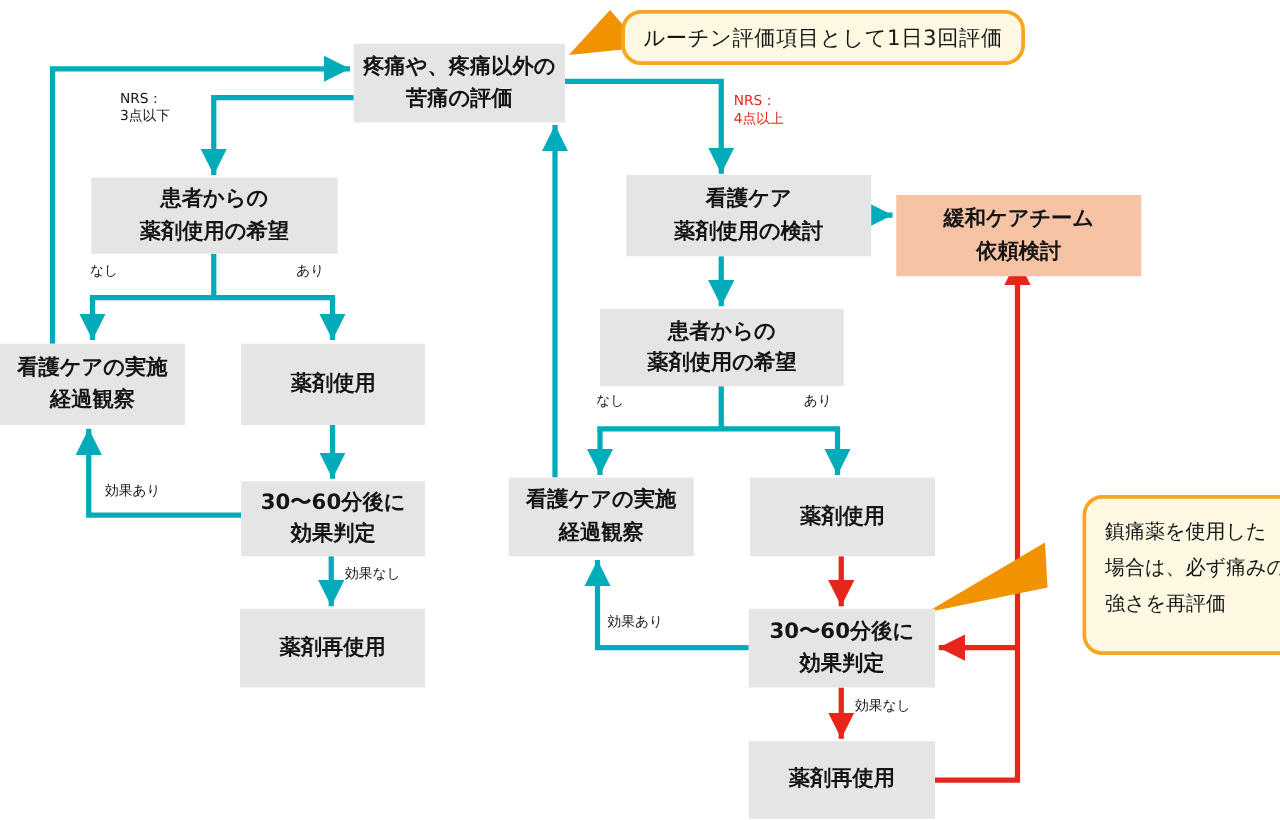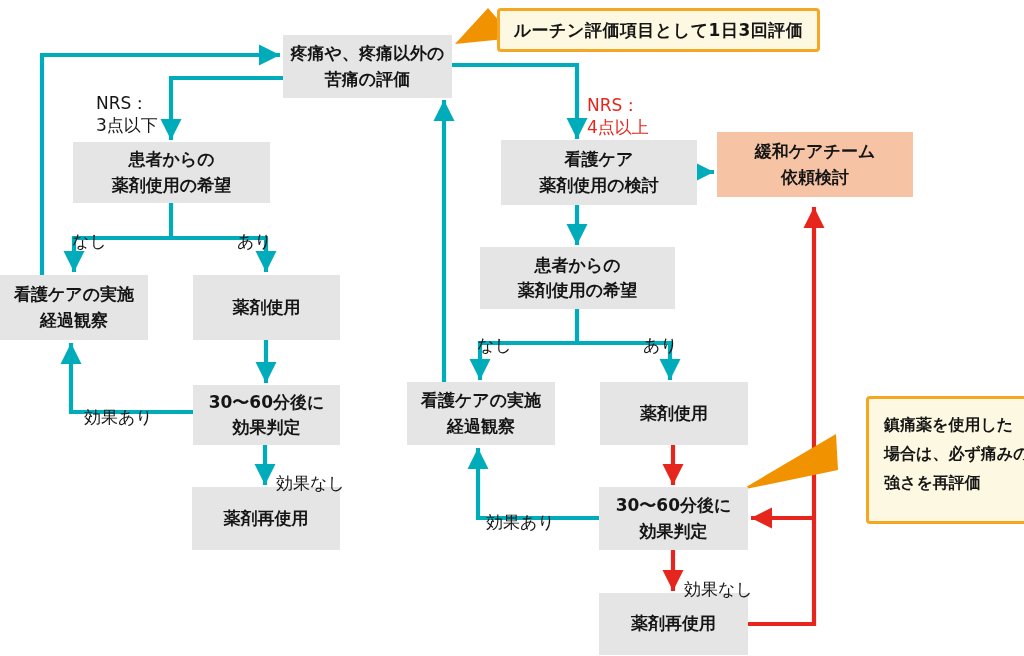--- a/index.html
+++ b/index.html
@@ -8,27 +8,27 @@
     font-family:"DejaVu Sans","Liberation Sans",sans-serif;color:#151515;
   }
   #edges{position:absolute;left:0;top:0;z-index:1;}
   .box{
     position:absolute;z-index:2;background:#e5e5e5;
     display:flex;align-items:center;justify-content:center;text-align:center;
     font-size:17px;font-weight:bold;line-height:1.5;white-space:pre-line;color:#151515;
   }
   .box.orange{background:#f6c4a5;}
   .lbl{
-    position:absolute;z-index:2;font-size:17px;line-height:1.3;
-    white-space:pre-line;color:#151515;margin-top:20px;
+    position:absolute;z-index:2;font-size:11px;line-height:1.3;
+    white-space:pre-line;color:#151515;
   }
   .lbl.red{color:#e6251c;}
   .callout{
     position:absolute;z-index:3;background:#fdf8e1;border:3px solid #f5a623;
-    border-radius:4px;box-sizing:border-box;font-weight:bold;color:#151515;
+    border-radius:16px;box-sizing:border-box;font-weight:normal;color:#151515;
   }
   .callout.routine{
     display:flex;align-items:center;justify-content:center;
     font-size:17px;letter-spacing:.5px;
   }
   .callout.reassess{
     font-size:16px;line-height:1.8;padding:12px 10px 0 15px;text-align:left;
     white-space:pre-line;
     margin-left:36px;
   }
@@ -79,21 +79,21 @@
   <div class="box" style="left:73px;top:142px;width:197px;height:61px;">患者からの
 薬剤使用の希望</div>
   <div class="box" style="left:0px;top:275px;width:148px;height:65px;">看護ケアの実施
 経過観察</div>
   <div class="box" style="left:193px;top:275px;width:147px;height:65px;">薬剤使用</div>
   <div class="box" style="left:193px;top:385px;width:147px;height:60px;">30〜60分後に
 効果判定</div>
   <div class="box" style="left:192px;top:487px;width:148px;height:63px;">薬剤再使用</div>
   <div class="box" style="left:501px;top:140px;width:196px;height:65px;">看護ケア
 薬剤使用の検討</div>
-  <div class="box orange" style="left:717px;top:132px;width:196px;height:65px;">緩和ケアチーム
+  <div class="box orange" style="left:717px;top:156px;width:196px;height:65px;">緩和ケアチーム
 依頼検討</div>
   <div class="box" style="left:480px;top:247px;width:195px;height:62px;">患者からの
 薬剤使用の希望</div>
   <div class="box" style="left:407px;top:382px;width:148px;height:63px;">看護ケアの実施
 経過観察</div>
   <div class="box" style="left:600px;top:382px;width:148px;height:63px;">薬剤使用</div>
   <div class="box" style="left:599px;top:487px;width:149px;height:63px;">30〜60分後に
 効果判定</div>
   <div class="box" style="left:599px;top:593px;width:149px;height:62px;">薬剤再使用</div>
 

